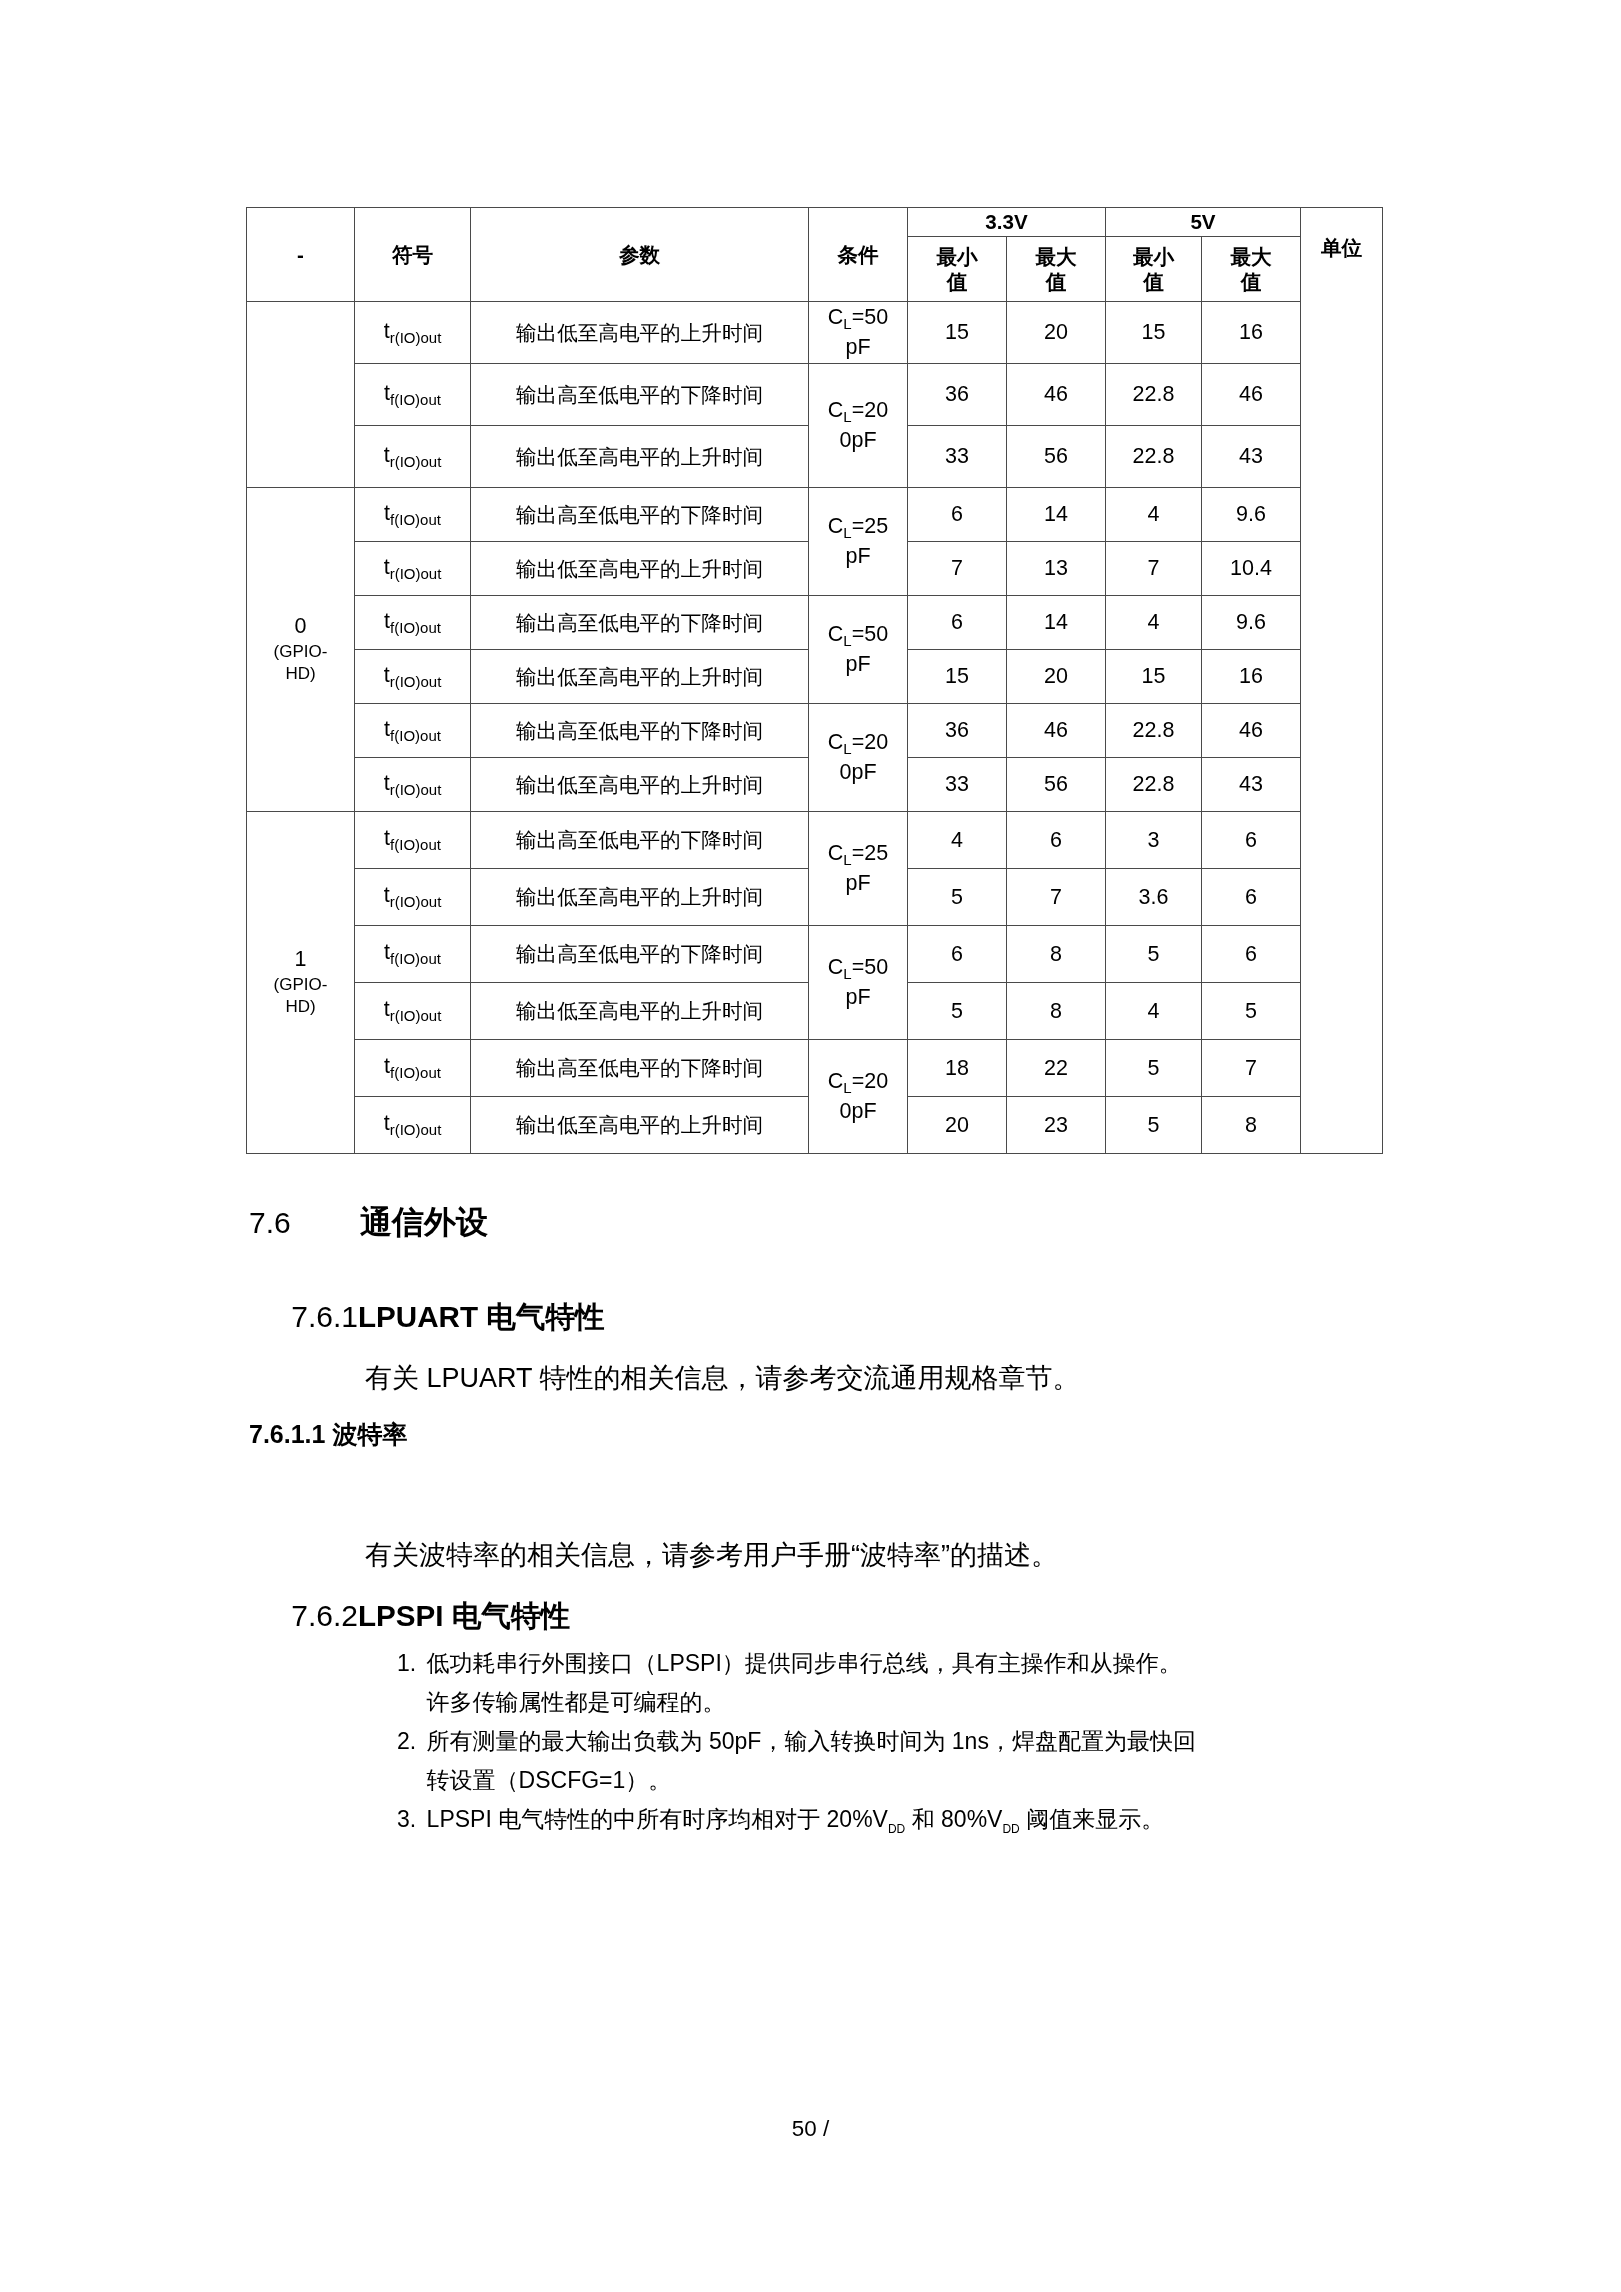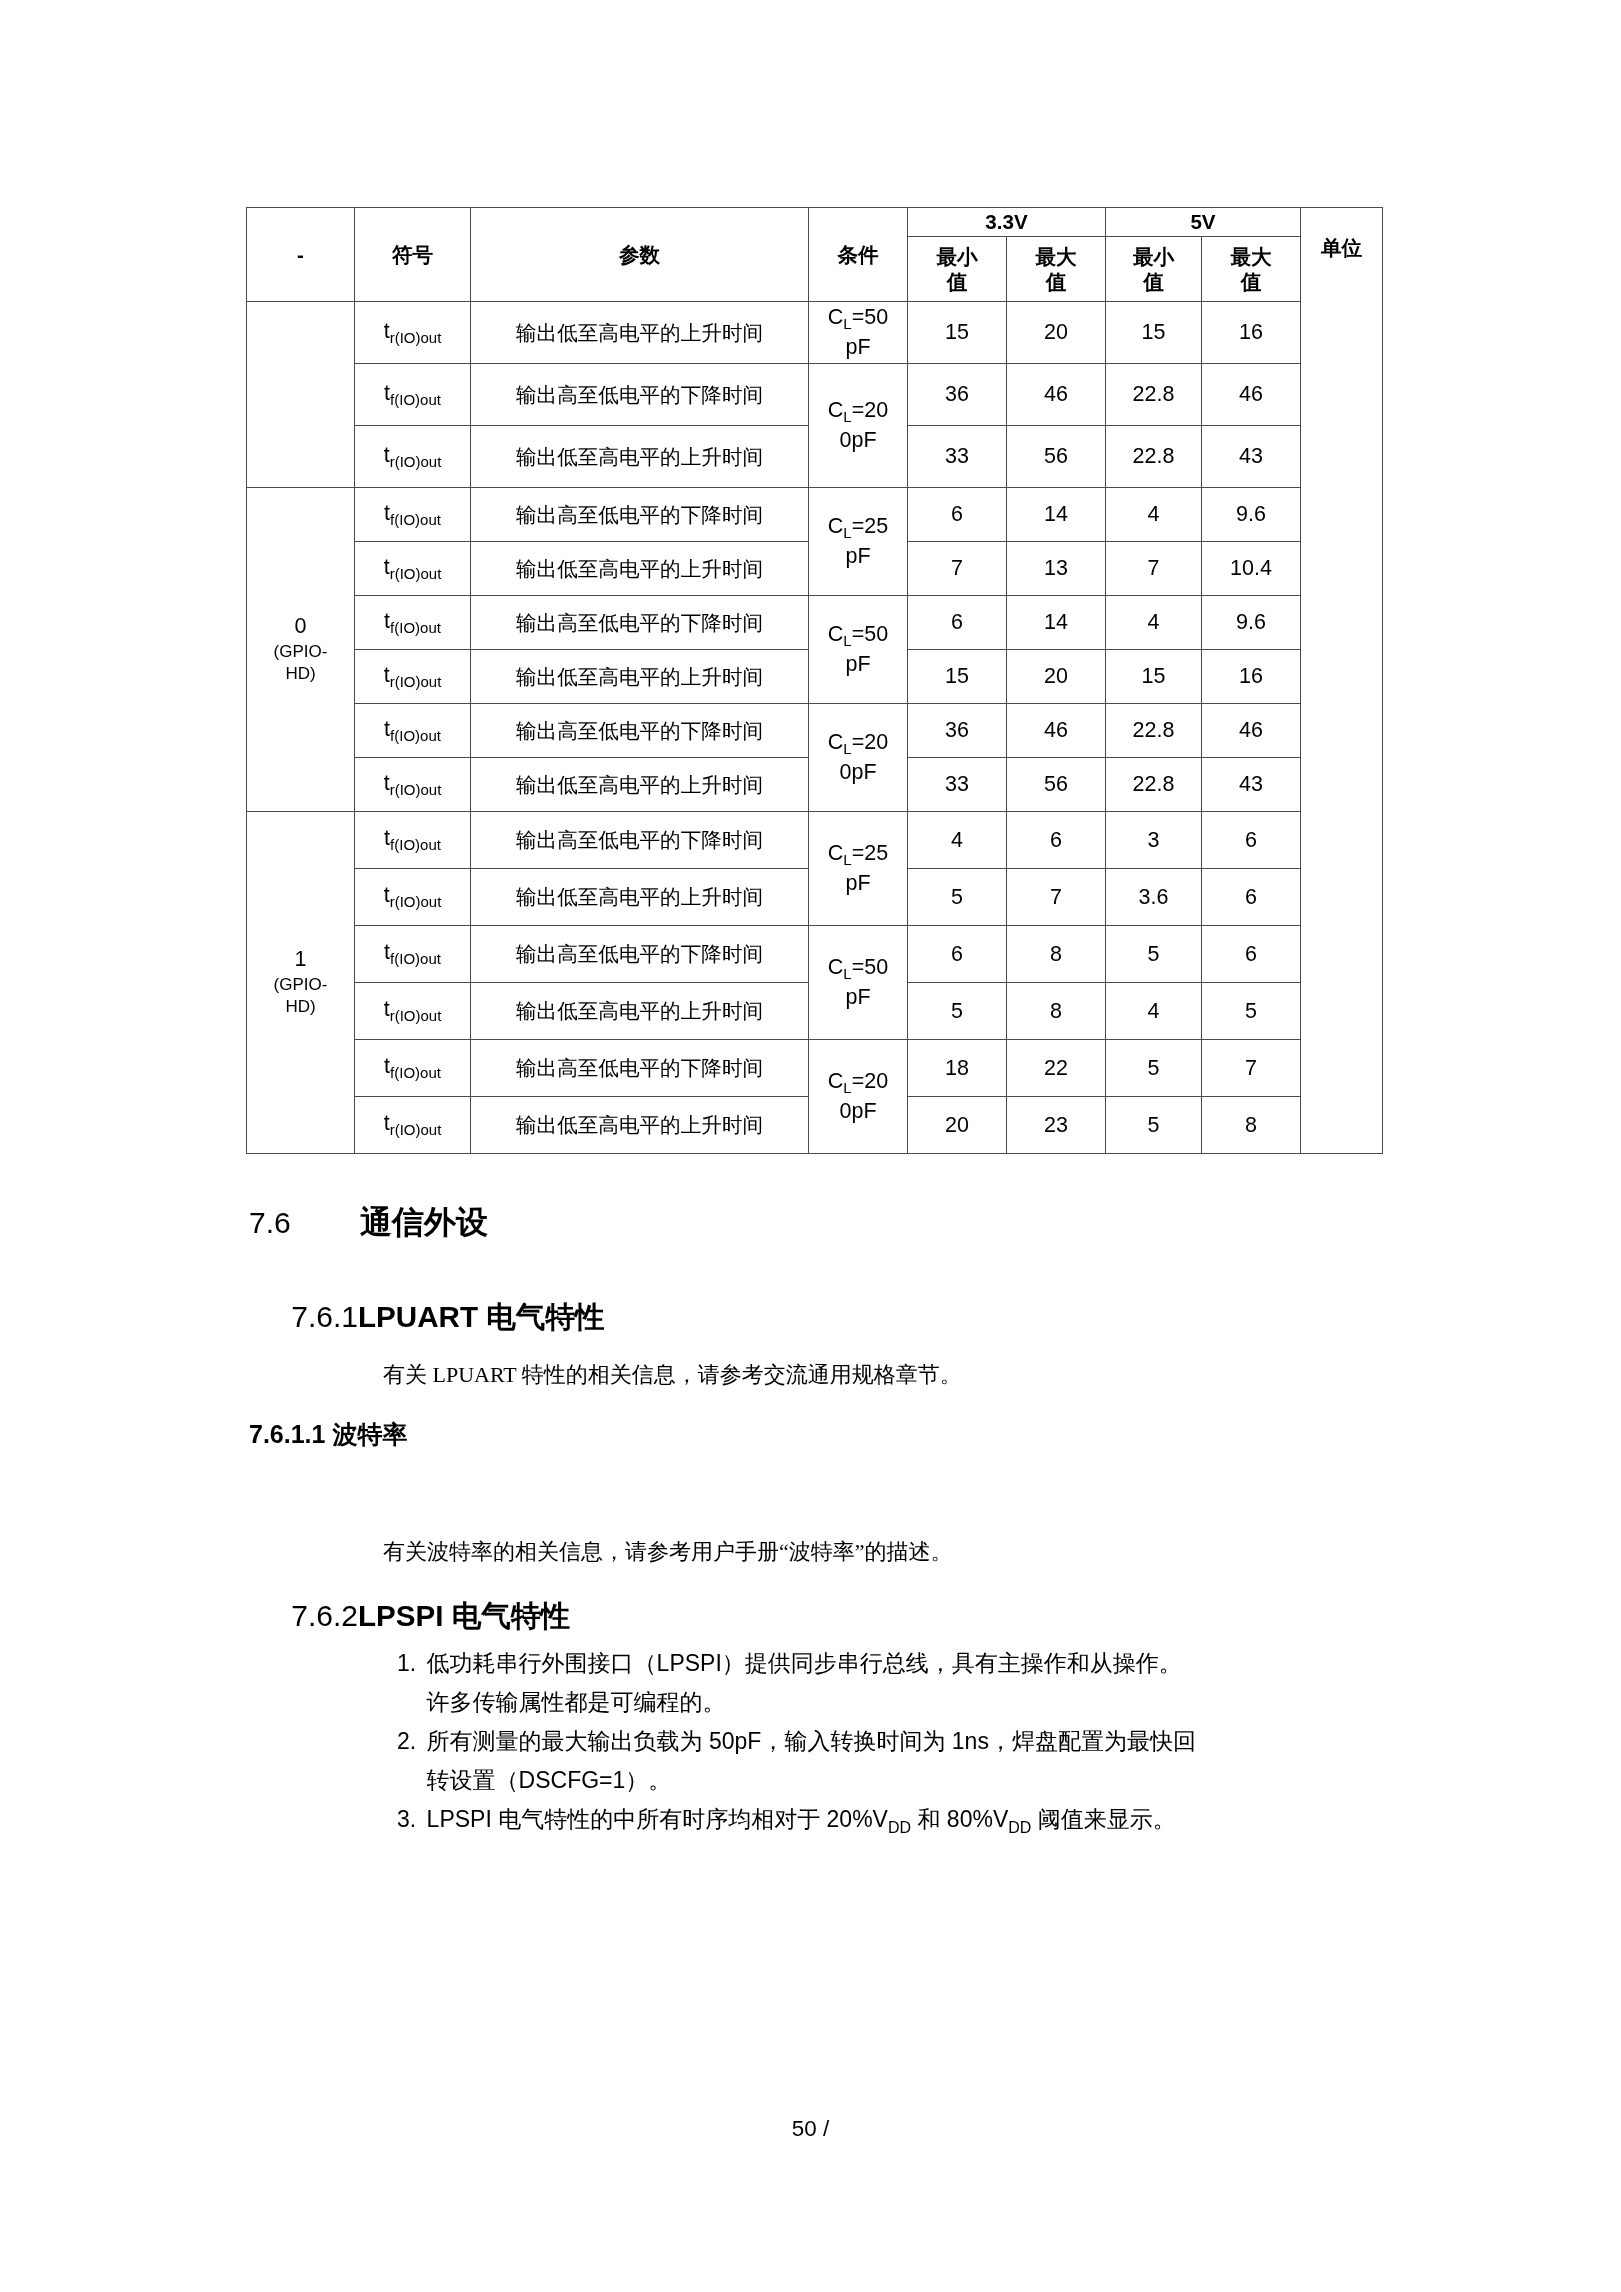--- a/index.html
+++ b/index.html
@@ -48,32 +48,32 @@
 
   
   .sec-head { position: absolute; display: flex; align-items: baseline; white-space: nowrap; }
   .sec76 { left: 249px; top: 1184px; }
   .sec76 .sec-num { font-size: 30px; width: 111px; display: inline-block; }
   .sec76 .sec-title { font-size: 32px; font-weight: bold; margin-top: 17px; }
   .sec761 { left: 249px; top: 1297px; }
   .sec761 .sec-num, .sec762 .sec-num { font-size: 30px; width: 109px; display: inline-block; text-align: right; }
   .sec761 .sec-title, .sec762 .sec-title { font-size: 29.6px; font-weight: bold; }
   .sec762 { left: 249px; top: 1596px; }
-  .para { position: absolute; left: 383px; font-size: 22px; white-space: nowrap; font-family: Liberation Serif, serif; }
+  .para { position: absolute; left: 365px; font-size: 27px; white-space: nowrap; }
   .p-body1 { top: 1360px; }
   .h7611 { position: absolute; left: 249px; top: 1418px; font-size: 25px; font-weight: bold; white-space: nowrap; }
   .p-formula { top: 1478px; }
   .p-body2 { top: 1537px; }
 
   
   .notes { position: absolute; left: 397px; top: 1644px; width: 994px; }
   .note { display: flex; align-items: flex-start; }
   .note-num { width: 29.6px; flex: 0 0 29.6px; font-size: 23px; line-height: 39px; }
   .note-text { font-size: 23px; line-height: 39px; white-space: pre-line; }
-  .note-text sub, .inline-sub { font-size: 16px; }
+  .note-text sub, .inline-sub { font-size: 12px; }
 
   
   .footer {
     position: absolute; left: 0; right: 0; top: 2116px;
     text-align: center; font-size: 22.4px;
   }
 </style>
 </head>
 <body>
 

